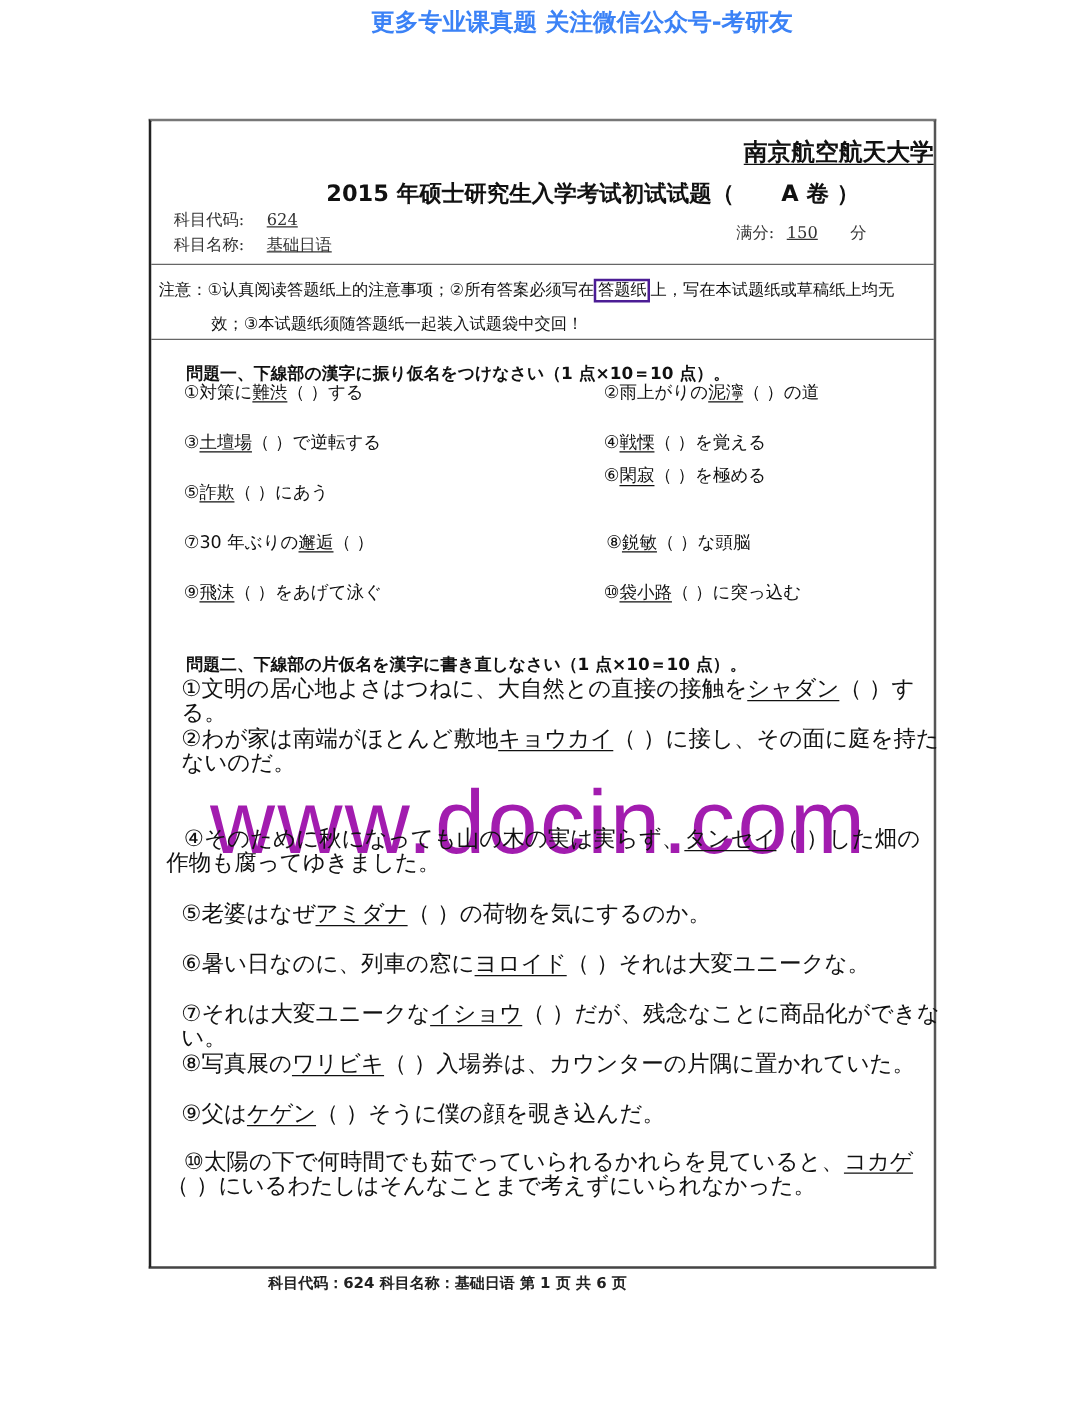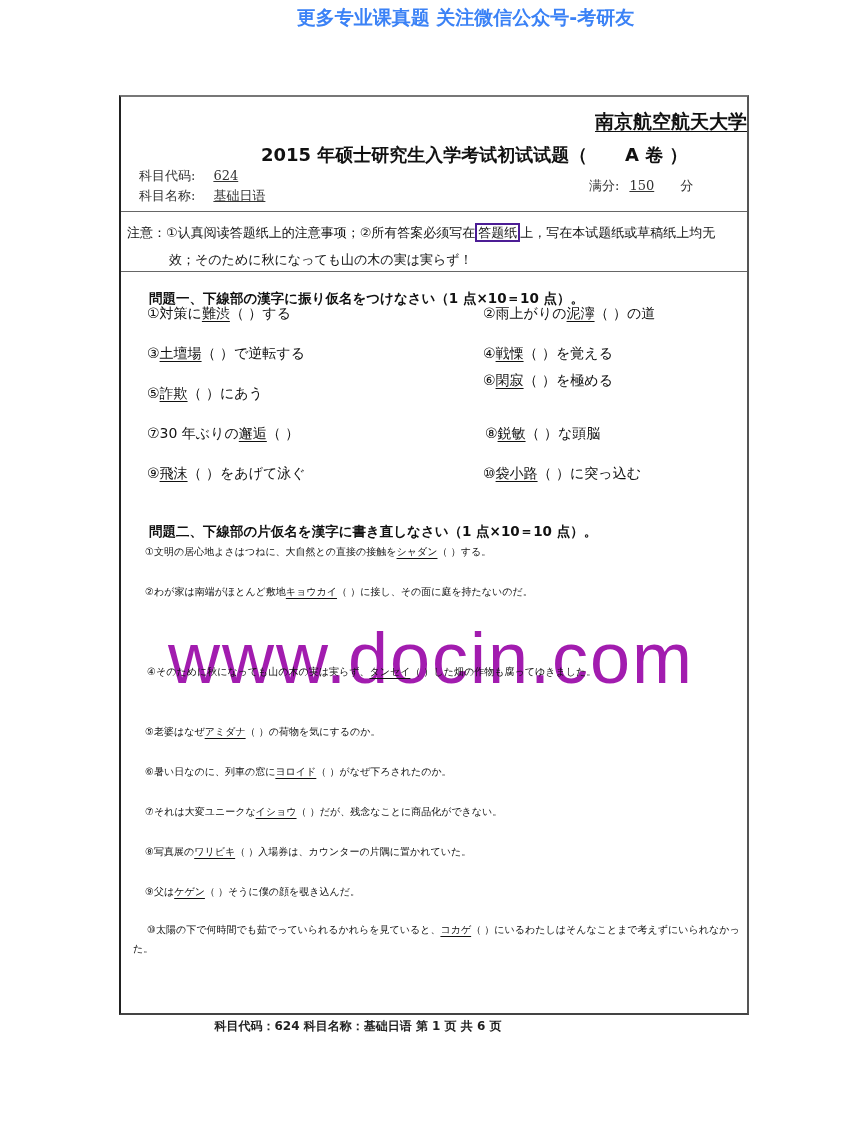--- a/index.html
+++ b/index.html
@@ -27,21 +27,21 @@
   }
   .meta { position: absolute; font-size: 13px; color: #333; font-family: "DejaVu Serif", serif; }
   .meta .val { text-decoration: underline; margin-left: 18px; }
   .hr { position: absolute; left: 0; width: 100%; height: 0; border-top: 1.5px solid #666; }
   .notice { position: absolute; left: 6px; top: 122px; font-size: 13px; line-height: 27px; width: 612px; }
   .notice .box { border: 2px solid #4c1d95; padding: 0 1px; }
   .notice .line2 { padding-left: 42px; }
   .section-title { position: absolute; left: 12px; font-size: 13.5px; font-weight: bold; white-space: nowrap; padding-left: 16px; }
   .q { position: absolute; font-size: 14px; white-space: nowrap; }
   .u { text-decoration: underline; text-underline-offset: 3px; }
-  .long { position: absolute; left: 12px; width: 610px; font-size: 10px; line-height: 19px; }
+  .long { position: absolute; left: 12px; width: 610px; font-size: 18px; line-height: 19px; }
   .watermark {
     position: absolute; left: 139px; top: 615px; width: 600px; text-align: center;
     font-size: 72px; color: #a21caf; letter-spacing: 2px; font-family: "Liberation Sans", sans-serif;
     pointer-events: none; z-index: 0;
   }
   .layer { position: absolute; inset: 0; z-index: 1; }
   .footer {
     position: absolute; top: 1018px; left: 0; width: 716px; text-align: center;
     font-size: 12px; font-weight: bold; color: #222;
   }
@@ -65,21 +65,21 @@
       <span>科目名称:</span><span class="val">基础日语</span>
     </div>
     <div class="meta" style="left:468px; top:80px;">
       <span>满分:</span><span class="val" style="margin-left:10px;">150</span><span style="margin-left:26px;">分</span>
     </div>
 
     <div class="hr" style="top:114px;"></div>
 
     <div class="notice">
       <div><span>注意：①认真阅读答题纸上的注意事项；②所有答案必须写在</span><span class="box">答题纸</span><span>上，写在本试题纸或草稿纸上均无</span></div>
-      <div class="line2">效；そのために秋になっても山の木の実は実らず！</div>
+      <div class="line2">效；③本试题纸须随答题纸一起装入试题袋中交回！</div>
     </div>
 
     <div class="hr" style="top:174px;"></div>
 
     <div class="section-title" style="top:193px;">問題一、下線部の漢字に振り仮名をつけなさい（1 点×10＝10 点）。</div>
 
     <div class="q" style="left:26px; top:208px;"><span>①</span><span>対策に</span><span class="u">難渋</span><span>（            ）</span><span>する</span></div>
     <div class="q" style="left:362px; top:208px;"><span>②</span><span>雨上がりの</span><span class="u">泥濘</span><span>（        ）</span><span>の道</span></div>
 
     <div class="q" style="left:26px; top:248px;"><span>③</span><span></span><span class="u">土壇場</span><span>（        ）</span><span>で逆転する</span></div>
@@ -93,21 +93,21 @@
 
     <div class="q" style="left:26px; top:368px;"><span>⑨</span><span></span><span class="u">飛沫</span><span>（        ）</span><span>をあげて泳ぐ</span></div>
     <div class="q" style="left:362px; top:368px;"><span>⑩</span><span></span><span class="u">袋小路</span><span>（        ）</span><span>に突っ込む</span></div>
 
     <div class="section-title" style="top:426px;">問題二、下線部の片仮名を漢字に書き直しなさい（1 点×10＝10 点）。</div>
 
     <div class="long" style="top:445px; left:24px;"><span>①</span><span>文明の居心地よさはつねに、大自然との直接の接触を</span><span class="u">シャダン</span><span>（        ）</span><span>する。</span></div>
     <div class="long" style="top:485px; left:24px; width:620px;"><span>②</span><span>わが家は南端がほとんど敷地</span><span class="u">キョウカイ</span><span>（     ）</span><span>に接し、その面に庭を持たないのだ。</span></div>
     <div class="long" style="top:565px; left:12px; text-indent:14px;"><span>④</span><span>そのために秋になっても山の木の実は実らず、</span><span class="u">タンセイ</span><span>（        ）</span><span>した畑の作物も腐ってゆきました。</span></div>
     <div class="long" style="top:625px; left:24px;"><span>⑤</span><span>老婆はなぜ</span><span class="u">アミダナ</span><span>（        ）</span><span>の荷物を気にするのか。</span></div>
-    <div class="long" style="top:665px; left:24px;"><span>⑥</span><span>暑い日なのに、列車の窓に</span><span class="u">ヨロイド</span><span>（        ）</span><span>がなぜ下ろされたのか。</span></div>
+    <div class="long" style="top:665px; left:24px;"><span>⑥</span><span>暑い日なのに、列車の窓に</span><span class="u">ヨロイド</span><span>（        ）</span><span>それは大変ユニークな。</span></div>
     <div class="long" style="top:705px; left:24px;"><span>⑦</span><span>それは大変ユニークな</span><span class="u">イショウ</span><span>（        ）</span><span>だが、残念なことに商品化ができない。</span></div>
     <div class="long" style="top:745px; left:24px;"><span>⑧</span><span>写真展の</span><span class="u">ワリビキ</span><span>（        ）</span><span>入場券は、カウンターの片隅に置かれていた。</span></div>
     <div class="long" style="top:785px; left:24px;"><span>⑨</span><span>父は</span><span class="u">ケゲン</span><span>（        ）</span><span>そうに僕の顔を覗き込んだ。</span></div>
     <div class="long" style="top:823px; left:12px; text-indent:14px;"><span>⑩</span><span>太陽の下で何時間でも茹でっていられるかれらを見ていると、</span><span class="u">コカゲ</span><span>（          ）</span><span>にいるわたしはそんなことまで考えずにいられなかった。</span></div>
   </div>
 </div>
 
 <div class="footer">科目代码：624 科目名称：基础日语 第 1 页 共 6 页</div>
 
 </body></html>

